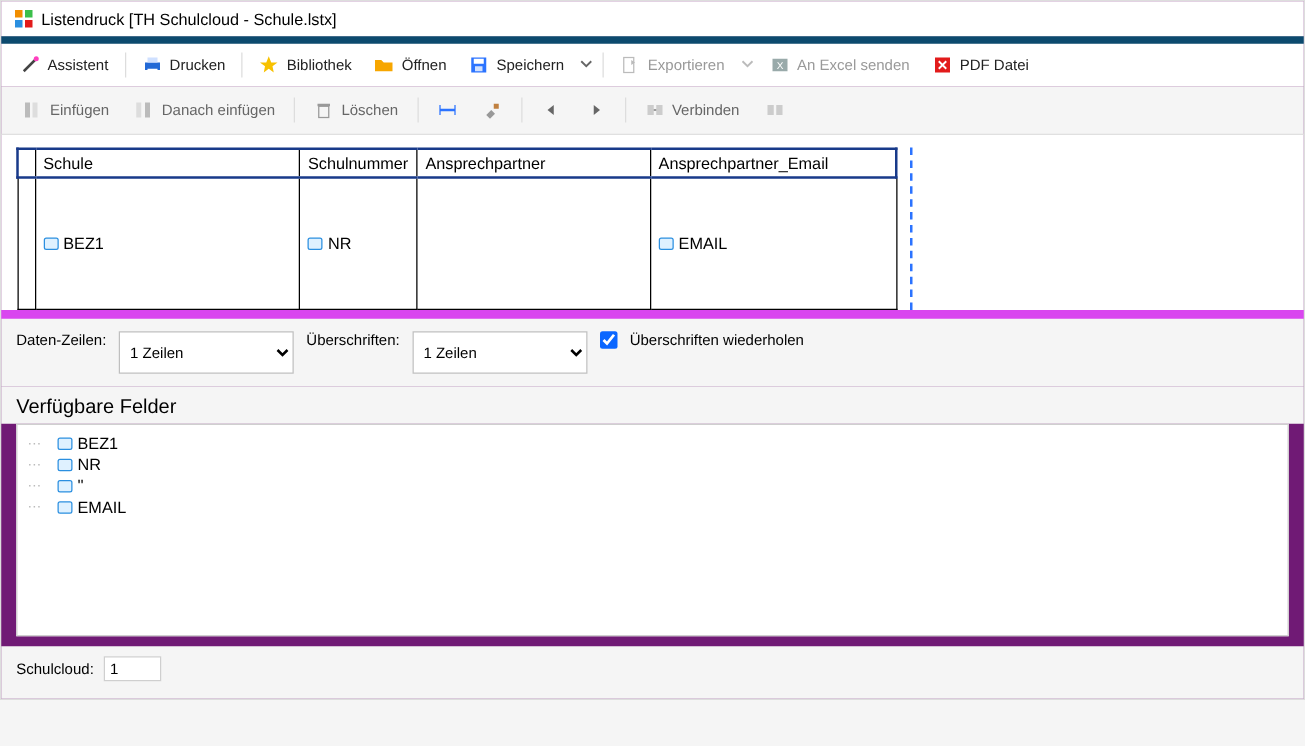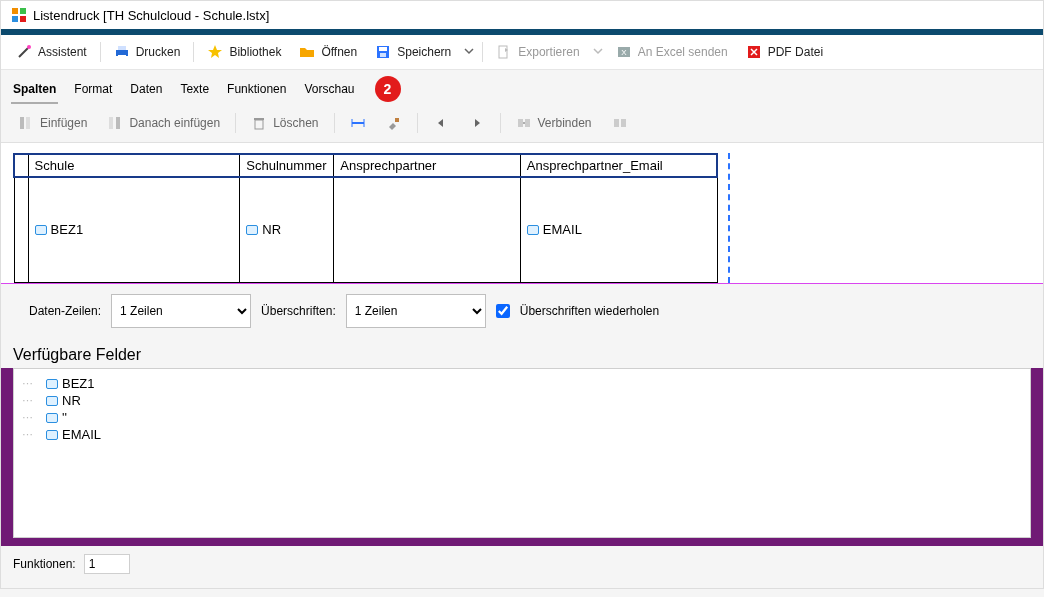--- a/index.html
+++ b/index.html
@@ -27,21 +27,21 @@
   .design-grid { border-collapse: collapse; width: 705px; }
   .design-grid th, .design-grid td { border: 1px solid #000; padding: 3px 6px; text-align: left; font-weight: normal; margin-top: 45px; }
   .design-grid .rowhead { width: 14px; background:#fff; }
   .design-grid thead th { background: #fff; font-size: 13px; border-top:2px solid #183a8a; border-bottom:2px solid #183a8a;}
   .design-grid thead th:first-child{border-left:2px solid #183a8a;}
   .design-grid thead th:last-child{border-right:2px solid #183a8a;}
   .design-grid tbody td { font-size: 13px; }
   .fieldcell { display: inline-flex; align-items: center; gap: 4px; }
   .fieldcell .tag { width:12px; height:10px; border:1px solid #2b8fe0; background:#dff1ff; border-radius:2px; }
   .page-cut { width:6px; border-right:2px dashed #2b73ff; margin-left:6px; height:130px;}
-  .mid-settings { display: flex; align-items: center; gap: 10px; padding: 10px 28px; background: #f5f5f5; border-top:1px solid #d946ef; }
+  .mid-settings { display: flex; gap: 10px; padding: 10px 12px; background: #f5f5f5; border-top:7px solid #d946ef; }
   .mid-settings label { font-size: 12px; }
   select.combo { border:1px solid #bfbfbf; padding:2px 4px; font: inherit; background:#fff; width: 140px; height:34px;}
   input[type="checkbox"].blue { accent-color:#0a66ff; width:14px; height:14px; }
   .avail-label { padding: 8px 20px 4px 12px; background:#f5f5f5; font-size:16px;}
   .fields-tree { margin: 0 12px 8px 12px; border:1px solid #cfcfcf; background:#fff; height:170px; padding:6px 8px; overflow:auto;}
   .tree-row { display:flex; align-items:center; gap:4px; padding:1px 0; font-size:13px;}
   .tree-row .dots{ color:#bbb; font-size:11px; letter-spacing:-1px; width:20px; text-align:left;}
   .tree-row .tag { width:12px; height:10px; border:1px solid #2b8fe0; background:#dff1ff; border-radius:2px; }
   .record-row { display:flex; align-items:center; gap:8px; padding:8px 12px 14px 12px; background:#f5f5f5;}
   input.small { border:1px solid #cfcfcf; width:46px; height:20px; padding:2px 4px; font:inherit;}
@@ -144,31 +144,20 @@
       <span class="icon">
           <svg width="16" height="16">
             <rect x="2" y="2" width="12" height="12" fill="#e21b1b"></rect>
             <path d="M5 5l6 6M11 5l-6 6" stroke="#fff" stroke-width="1.5"></path>
           </svg>
         </span>
       <span>PDF Datei</span>
     </div>
   </div>
 
-  <div class="tabstrip">
-    <div class="tab active">Spalten</div>
-    <div class="tab">Format</div>
-    <div class="tab">Daten</div>
-    <div class="tab">Texte</div>
-    <div class="tab">Funktionen</div>
-    <div class="tab">Vorschau</div>
-    <div class="step-badge">
-      <div class="circle">2</div>
-    </div>
-  </div>
 
   <div class="subtool">
     <div class="tb-btn">
       <span class="icon">
           <svg width="16" height="16">
             <rect x="2" y="2" width="4" height="12" fill="#bbb"></rect>
             <rect x="8" y="2" width="4" height="12" fill="#ddd"></rect>
           </svg>
         </span>
       <span>Einfügen</span>
@@ -313,17 +302,17 @@
         <span>''</span>
       </div>
     <div class="tree-row">
         <span class="dots">⋯</span>
         <span class="tag"></span>
         <span>EMAIL</span>
       </div>
   </div>
 
   <div class="record-row">
-    <label>Funktionen:</label>
+    <label>Schulcloud:</label>
     <input class="small" value="1" style="">
   </div>
 
 </div>
 
 </body></html>

